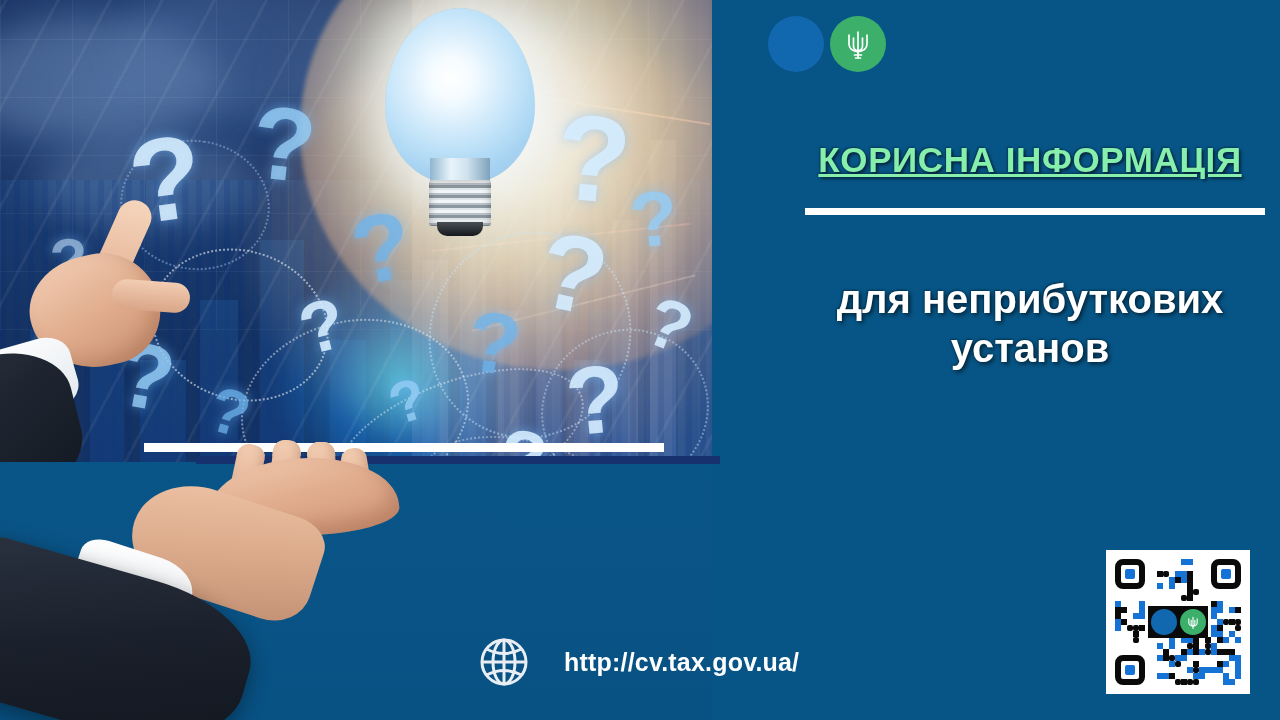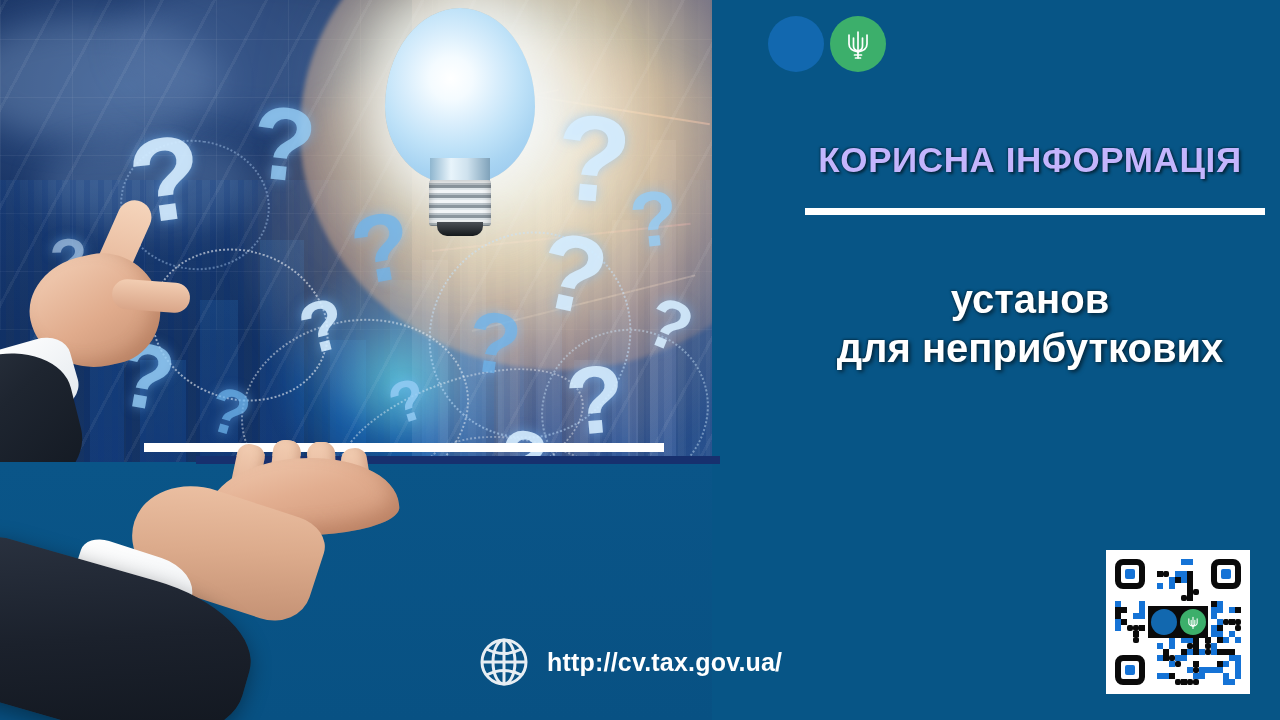--- a/index.html
+++ b/index.html
@@ -250,44 +250,45 @@
     font-size:21px;
     font-weight:700;
     line-height:1.32;
     letter-spacing:.1px;
   }
   .org-title .l2{ padding-left:14px; }
 
   .headline{
     position:absolute; left:790px; top:140px; width:480px;
     text-align:center;
-    color:#c4b5fd;
+    color:#86efac;
     font-size:35px;
     font-weight:700;
     letter-spacing:.6px;
     text-shadow:2px 2px 3px rgba(0,0,0,.55), -1px -1px 2px rgba(0,0,0,.35);
+    text-decoration:underline;
   }
   .rule{
     position:absolute; left:805px; top:208px; width:460px; height:7px;
     background:#ffffff;
   }
   .subhead{
     position:absolute; left:790px; top:275px; width:480px;
     text-align:center;
     color:#ffffff;
     font-size:40px;
     font-weight:700;
     line-height:1.22;
     text-shadow:2px 2px 4px rgba(0,0,0,.6), -1px -1px 2px rgba(0,0,0,.35);
   }
 
   
   .url-row{
     position:absolute; left:478px; top:636px;
-    display:flex; align-items:center; gap:17px;
+    display:flex; align-items:center; gap:34px;
   }
   .globe{ width:52px; height:52px; display:block; }
   .url-text{
     color:#ffffff;
     font-size:25px;
     font-weight:700;
     letter-spacing:.2px;
   }
 
   
@@ -439,22 +440,22 @@
           <path d="M10.5 30 H15.5"></path>
         </g>
       </svg>
     </div>
   </div>
 
 
   <div class="headline">КОРИСНА ІНФОРМАЦІЯ</div>
   <div class="rule"></div>
   <div class="subhead">
+    <div>для неприбуткових</div>
     <div>установ</div>
-    <div>для неприбуткових</div>
   </div>
 
   <div class="url-row">
     <svg class="globe" viewBox="0 0 52 52">
       <g fill="none" stroke="#e8eef3" stroke-width="3">
         <circle cx="26" cy="26" r="22"></circle>
         <ellipse cx="26" cy="26" rx="11" ry="22"></ellipse>
         <line x1="26" y1="4" x2="26" y2="48"></line>
         <line x1="4" y1="26" x2="48" y2="26"></line>
         <path d="M8.5 13 Q26 22 43.5 13"></path>

